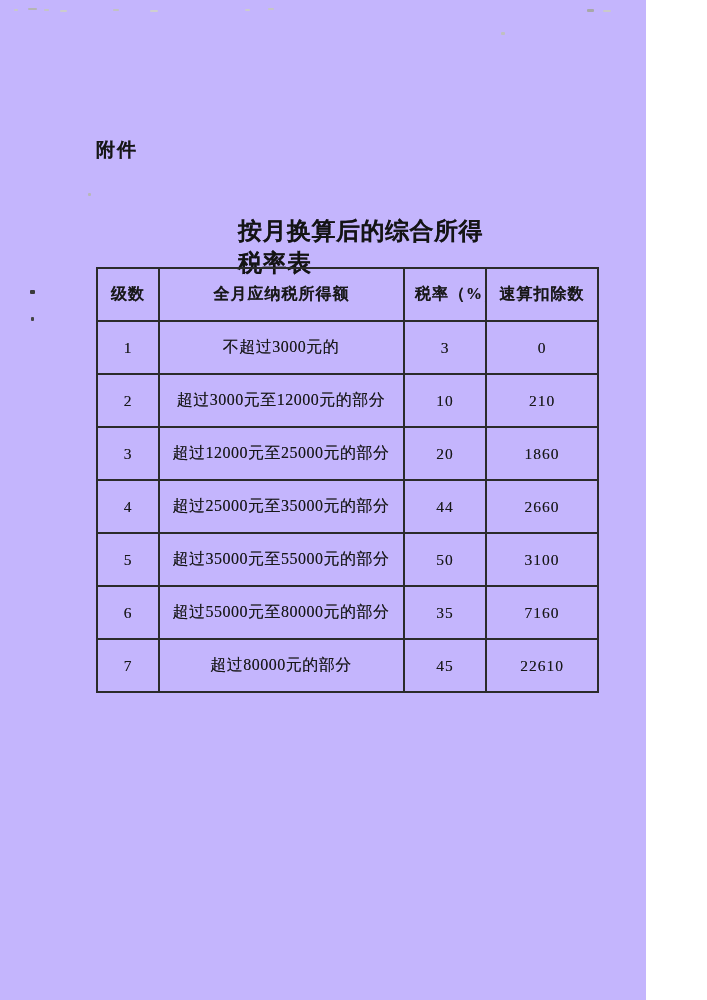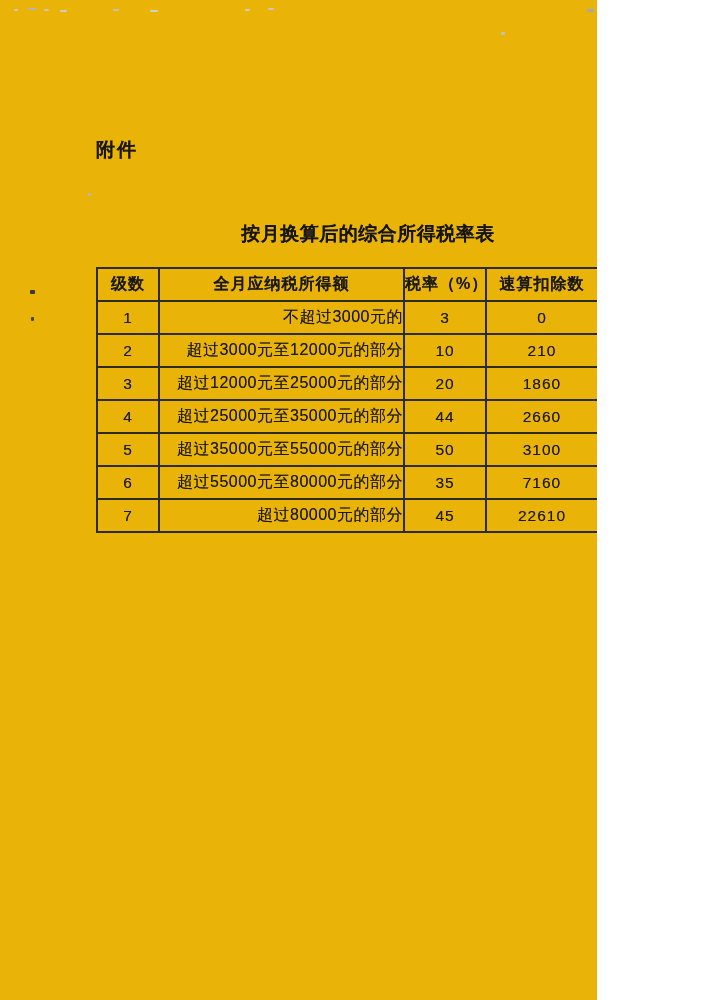--- a/index.html
+++ b/index.html
@@ -2,25 +2,25 @@
 <html><head>
 <meta charset="utf-8">
 <style>
   html, body {
     margin: 0;
     padding: 0;
     background: #ffffff;
   }
   .page {
     position: relative;
-    width: 597px;
+    width: 646px;
     height: 1000px;
-    background: #eab308;
+    background: #c4b5fd;
     overflow: hidden;
-    font-family: Liberation Sans, sans-serif;
+    font-family: Liberation Serif, serif;
     color: #1a1a1a;
   }
   
   .speck {
     position: absolute;
     border-radius: 1px;
     pointer-events: none;
   }
   .attachment-label {
     position: absolute;
@@ -28,26 +28,26 @@
     top: 137px;
     font-size: 19px;
     font-weight: 600;
     letter-spacing: 2px;
     color: #161616;
     text-shadow: 0 0 0.5px rgba(0,0,0,0.55);
   }
   .doc-title {
     position: absolute;
     left: 238px;
-    top: 221px;
+    top: 215px;
     width: 260px;
-    font-size: 19px;
+    font-size: 24px;
     font-weight: 700;
     letter-spacing: 0.5px;
-    text-align: center;
+    text-align: left;
     color: #141414;
     text-shadow: 0 0 0.6px rgba(0,0,0,0.6);
   }
   .tax-table {
     position: absolute;
     left: 96px;
     top: 267px;
     width: 501px;
     border-collapse: collapse;
     table-layout: fixed;
@@ -55,36 +55,36 @@
     color: #181818;
   }
   .tax-table col.col-level     { width: 62px;  }
   .tax-table col.col-amount    { width: 245px; }
   .tax-table col.col-rate      { width: 82px;  }
   .tax-table col.col-deduction { width: 112px; }
   .tax-table th,
   .tax-table td {
     border: 2px solid #2b2b2b;
     height: 31px;
-    padding: 0;
+    padding: 10px;
     text-align: center;
     vertical-align: middle;
     font-weight: 400;
     text-shadow: 0 0 0.5px rgba(0,0,0,0.5);
     overflow: hidden;
     white-space: nowrap;
     margin-left: 47px;
   }
   .tax-table th {
     font-weight: 700;
     font-size: 16px;
     letter-spacing: 1px;
   }
   .tax-table td.c-amount {
-    text-align: right;
+    text-align: center;
     padding-left: 9px;
     letter-spacing: 0.5px;
   }
   .tax-table td.c-level,
   .tax-table td.c-rate,
   .tax-table td.c-deduction {
     font-size: 15.5px;
     letter-spacing: 1px;
   }
 </style>

